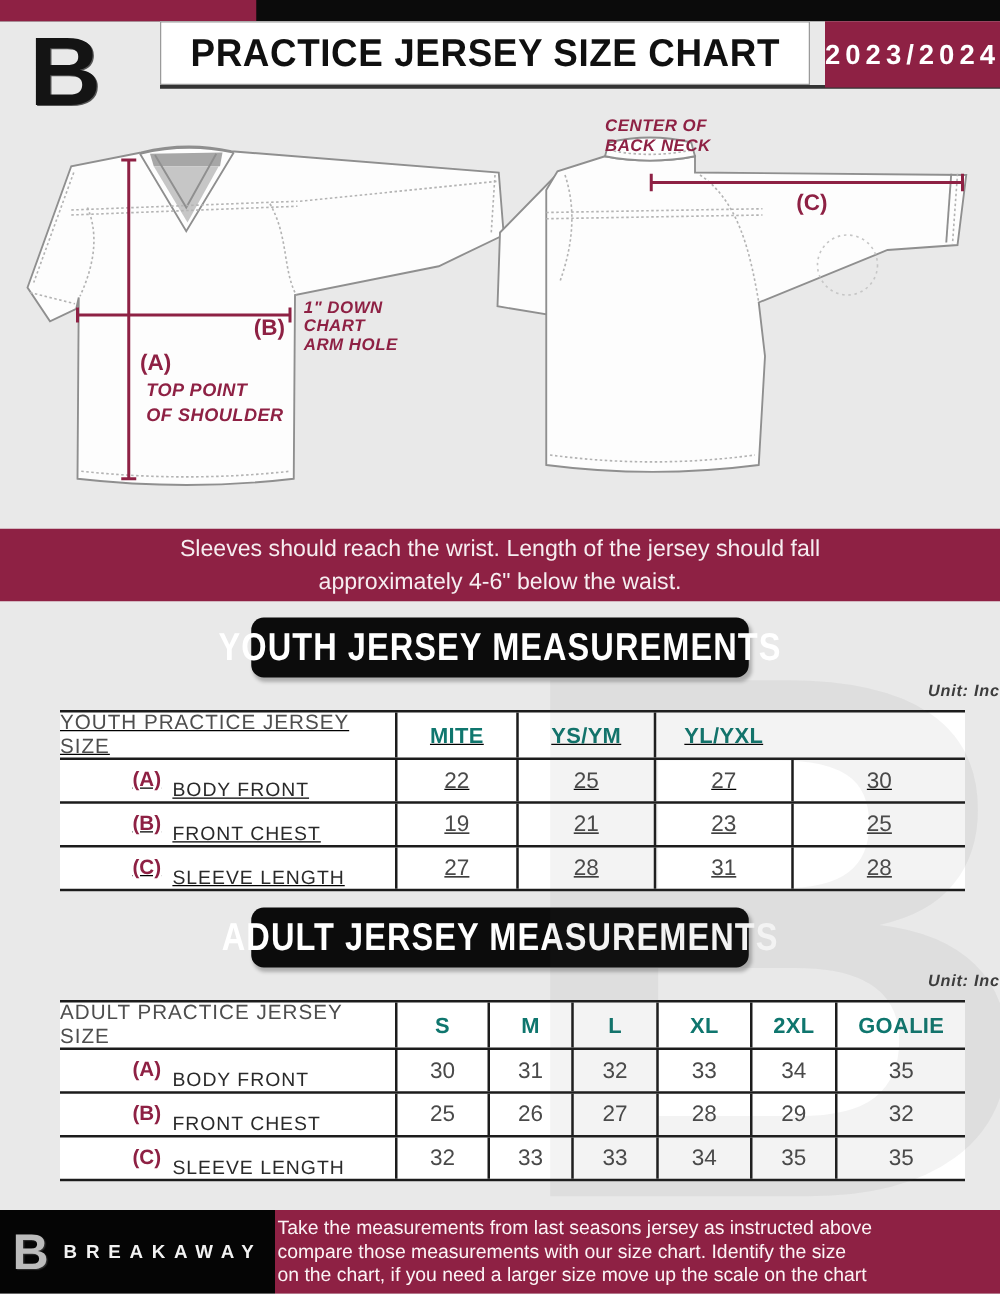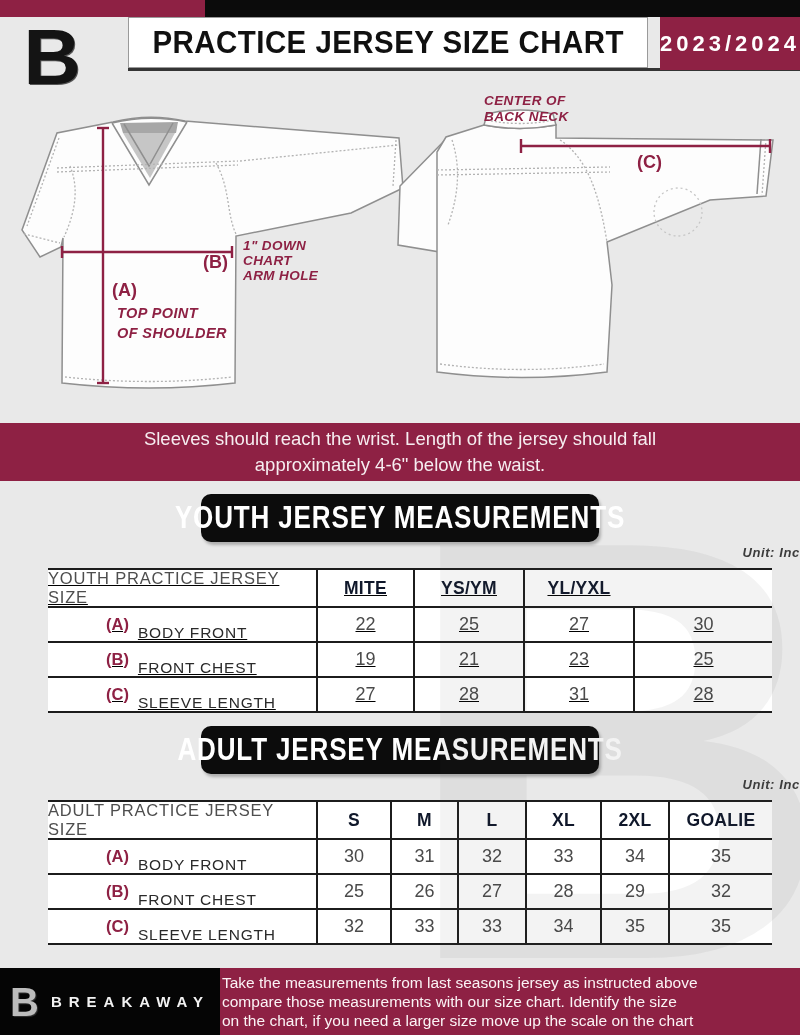--- a/index.html
+++ b/index.html
@@ -33,21 +33,21 @@
   .unit{position:absolute;left:0;width:800px;text-align:right;font-size:13px;font-style:italic;font-weight:600;color:#3c3c3c;letter-spacing:.6px;padding-left:24px;}
 
   
   .size-table{position:absolute;left:48px;width:724px;border-top:2px solid #1c1c1c;border-bottom:2px solid #1c1c1c;background:#fff;}
   .trow{display:grid;grid-template-columns:var(--cols);height:33px;}
   .trow.thead{height:36px;}
   .trow + .trow{border-top:2px solid #1c1c1c;}
   .tc{display:flex;align-items:center;justify-content:center;overflow:hidden;}
   .tc + .tc{border-left:2px solid #1c1c1c;}
   .tc.hlabel{color:#4e4e4e;font-size:16.5px;font-weight:500;letter-spacing:.8px;}
-  .tc.hsize{color:#0f172a;font-size:17.5px;font-weight:700;letter-spacing:.3px;}
+  .tc.hsize{color:#0f766e;font-size:17.5px;font-weight:700;letter-spacing:.3px;}
   .tc.rlabel{justify-content:flex-start;padding-left:58px;}
   .rkey{color:#8E2144;font-weight:800;font-size:16.5px;margin-right:9px;}
   .rname{color:#2a2a2a;font-weight:500;font-size:15.5px;letter-spacing:.8px;margin-top:16px;}
   .tc.val{color:#4a4a4a;font-size:18px;}
 
   
   .watermark{position:absolute;top:470px;left:400px;font-size:600px;line-height:560px;font-weight:800;color:rgba(70,70,70,.065);
              z-index:5;pointer-events:none;user-select:none;}
 
   

